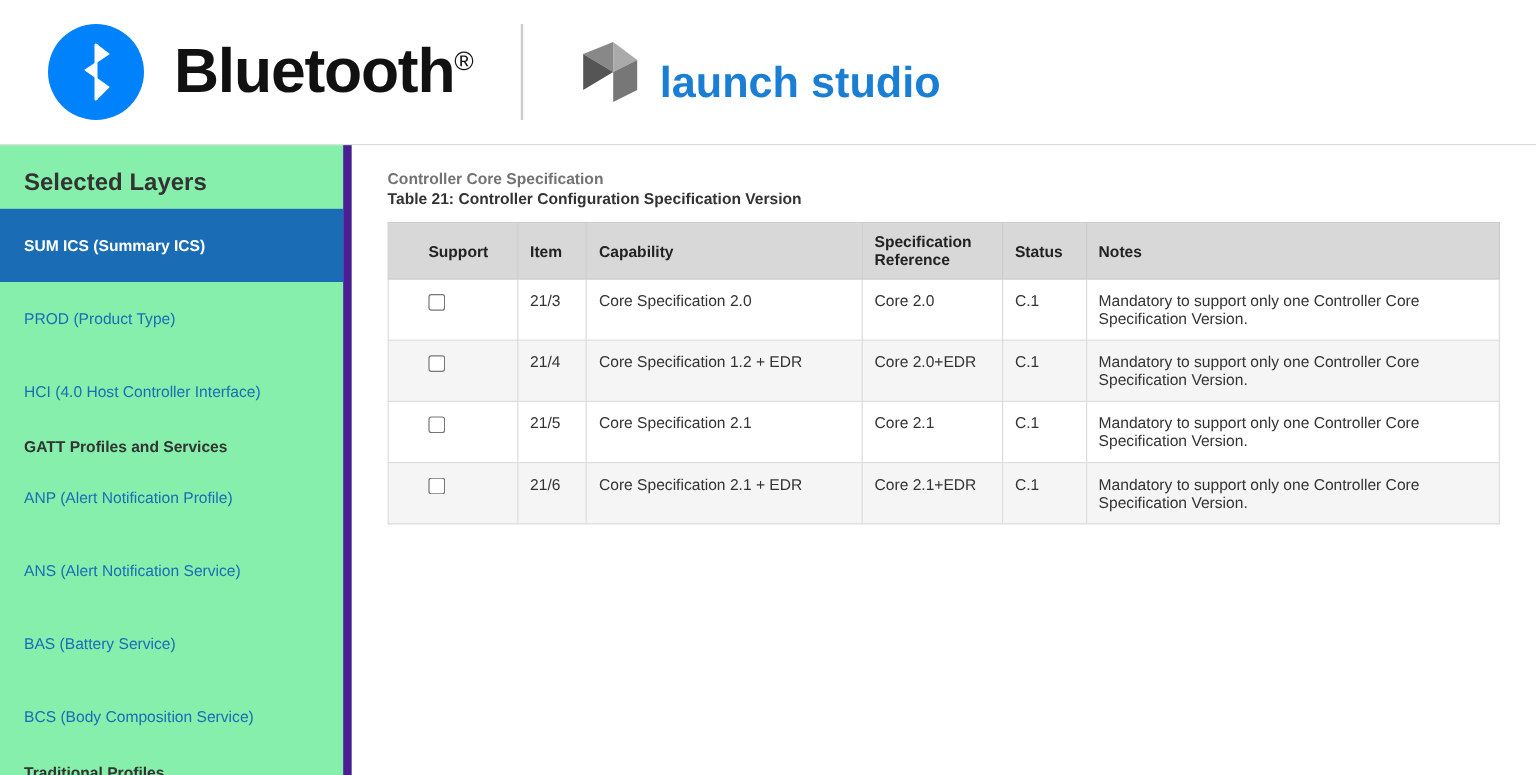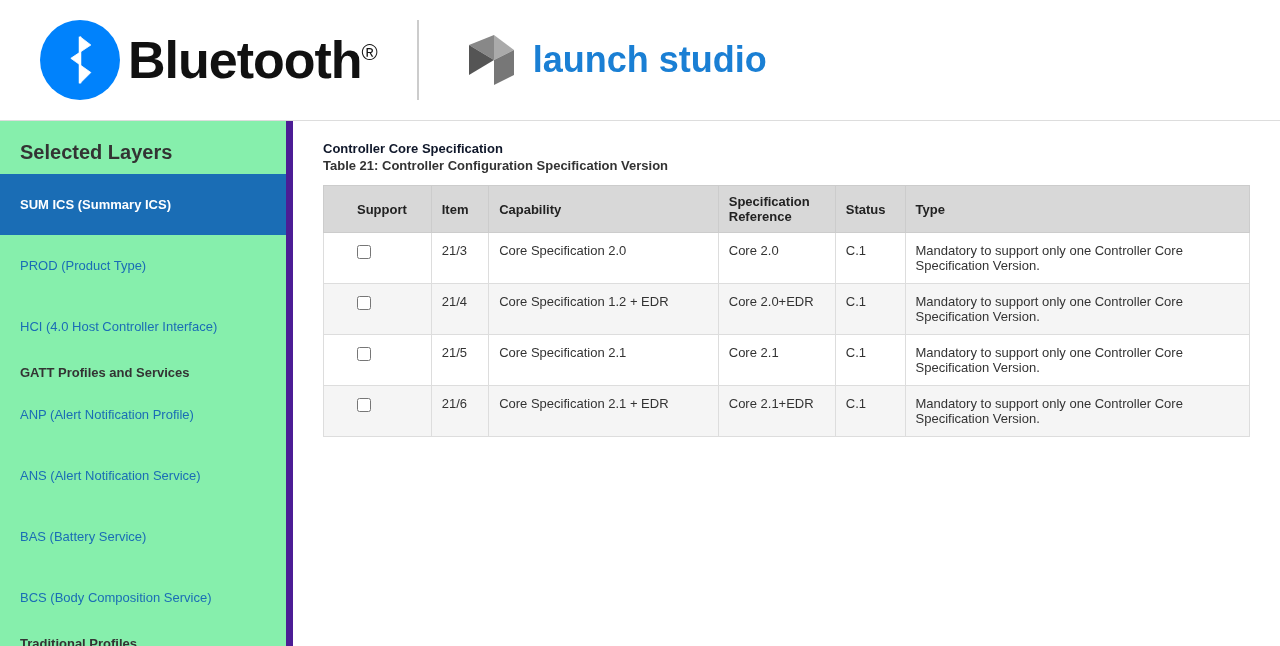--- a/index.html
+++ b/index.html
@@ -9,21 +9,21 @@
     .header {
       display: flex;
       align-items: center;
       padding: 20px 40px;
       border-bottom: 1px solid #ddd;
       background: #fff;
     }
     .header-left {
       display: flex;
       align-items: center;
-      gap: 8px;
+      gap: 25px;
     }
     .bt-logo-circle {
       width: 80px;
       height: 80px;
       border-radius: 50%;
       background: #0082FC;
       display: flex;
       align-items: center;
       justify-content: center;
       flex-shrink: 0;
@@ -45,21 +45,21 @@
       font-weight: normal;
     }
     .header-divider {
       width: 2px;
       height: 80px;
       background: #ccc;
       margin: 0 40px;
     }
     .launch-studio {
       display: flex;
-      align-items: center;
+      align-items: flex-end;
       gap: 14px;
     }
     .ls-logo {
       width: 60px;
       height: 60px;
     }
     .ls-text {
       font-size: 36px;
       font-weight: bold;
       color: #1a7fd4;
@@ -112,21 +112,21 @@
     }
     .content-title {
       font-size: 22px;
       font-weight: bold;
       color: #333;
       margin-bottom: 16px;
     }
     .table-section-header {
       font-size: 13px;
       font-weight: bold;
-      color: #0f172a;
+      color: #737373;
       margin-bottom: 2px;
     }
     .table-title {
       font-size: 13px;
       font-weight: bold;
       color: #333;
       margin-bottom: 12px;
     }
 
     
@@ -230,21 +230,21 @@
     <div class="table-title">Table 21: Controller Configuration Specification Version</div>
 
     <table class="ics-table">
       <thead>
         <tr>
           <th class="col-support">Support</th>
           <th class="col-item">Item</th>
           <th class="col-capability">Capability</th>
           <th class="col-specref">Specification Reference</th>
           <th class="col-status">Status</th>
-          <th class="col-notes">Type</th>
+          <th class="col-notes">Notes</th>
         </tr>
       </thead>
       <tbody id="ics-table-body">
       <tr>
     <td class="col-support">
       <div class="checkbox-cell">
         <input type="checkbox" style="">
       </div>
     </td>
     <td class="col-item">21/3</td>

